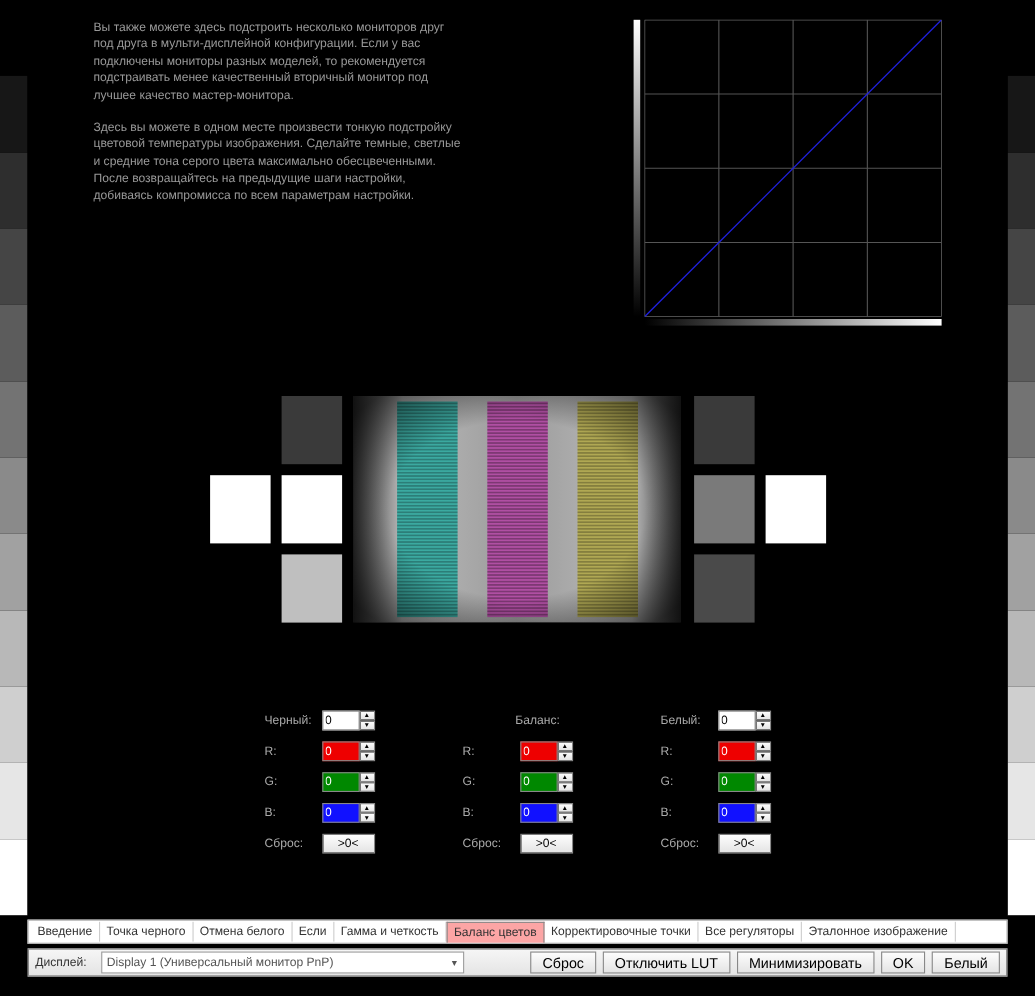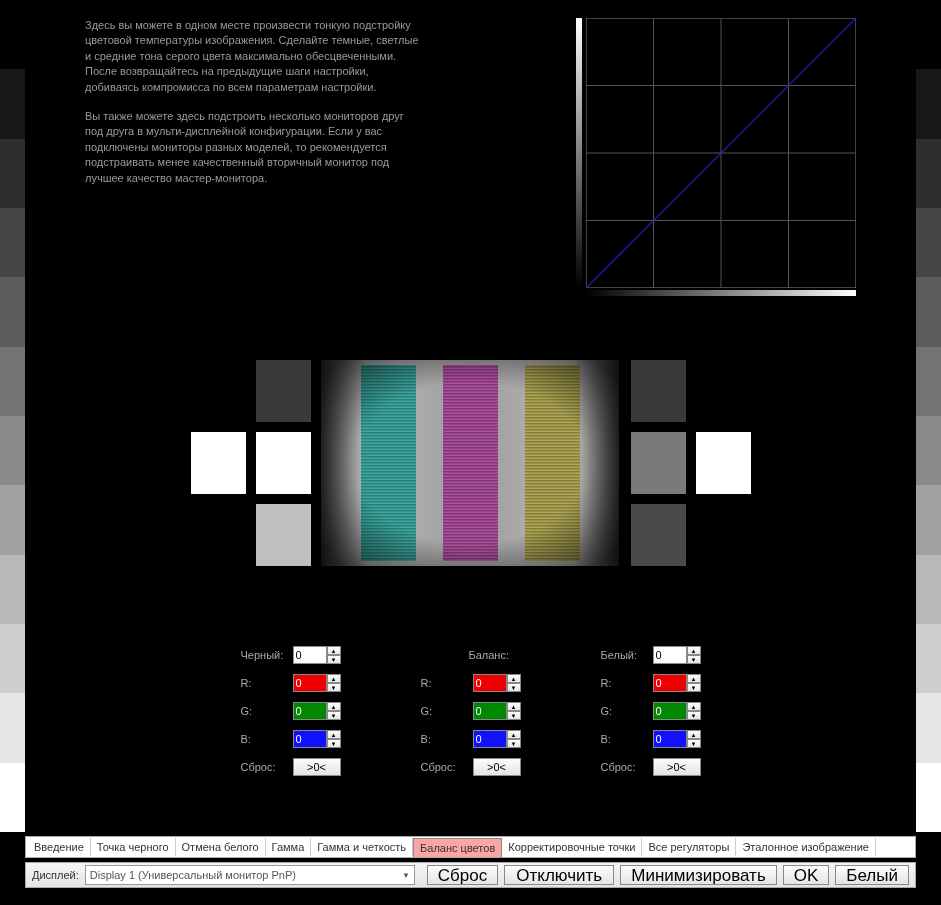--- a/index.html
+++ b/index.html
@@ -82,21 +82,21 @@
 .bottom-bar .display-label { width: 54px; }
 .bottom-bar .display-select {
   flex: 0 0 330px; height: 20px; border: 1px solid #999; background: #fff;
   display: flex; align-items: center; padding: 0 4px; justify-content: space-between;
   color: #555;
 }
 .bottom-bar .display-select .chev { font-size: 8px; }
 .bottom-bar .spacer { flex: 1; }
 .bottom-bar button {
   height: 20px; padding: 0 10px; background: linear-gradient(#fdfdfd,#e4e4e4);
-  border: 1px solid #888; font-size: 17px; cursor: pointer;
+  border: 1px solid #888; font-size: 13px; cursor: pointer;
 }
 </style>
 </head>
 <body>
 
 <div class="side-strip left">
     <div style="background: rgb(0, 0, 0);"></div>
     <div style="background: rgb(23, 23, 23);"></div>
     <div style="background: rgb(46, 46, 46);"></div>
     <div style="background: rgb(69, 69, 69);"></div>
@@ -119,22 +119,22 @@
     <div style="background: rgb(138, 138, 138);"></div>
     <div style="background: rgb(161, 161, 161);"></div>
     <div style="background: rgb(184, 184, 184);"></div>
     <div style="background: rgb(207, 207, 207);"></div>
     <div style="background: rgb(230, 230, 230);"></div>
     <div style="background: rgb(255, 255, 255);"></div>
   </div>
 
 <div class="main-area">
   <div class="description">
+    <p>Вы также можете здесь подстроить несколько мониторов друг под друга в мульти-дисплейной конфигурации. Если у вас подключены мониторы разных моделей, то рекомендуется подстраивать менее качественный вторичный монитор под лучшее качество мастер-монитора.</p>
     <p>Здесь вы можете в одном месте произвести тонкую подстройку цветовой температуры изображения. Сделайте темные, светлые и средние тона серого цвета максимально обесцвеченными. После возвращайтесь на предыдущие шаги настройки, добиваясь компромисса по всем параметрам настройки.</p>
-    <p>Вы также можете здесь подстроить несколько мониторов друг под друга в мульти-дисплейной конфигурации. Если у вас подключены мониторы разных моделей, то рекомендуется подстраивать менее качественный вторичный монитор под лучшее качество мастер-монитора.</p>
   </div>
 
   <div class="curve-graph">
     <svg viewBox="0 0 270 270">
       <rect x="0" y="0" width="270" height="270" fill="#000" stroke="#888" stroke-width="1"></rect>
       <line x1="67.5" y1="0" x2="67.5" y2="270" stroke="#555"></line>
       <line x1="135" y1="0" x2="135" y2="270" stroke="#555"></line>
       <line x1="202.5" y1="0" x2="202.5" y2="270" stroke="#555"></line>
       <line x1="0" y1="67.5" x2="270" y2="67.5" stroke="#555"></line>
       <line x1="0" y1="135" x2="270" y2="135" stroke="#555"></line>
@@ -322,21 +322,21 @@
           <button class="reset-btn">&gt;0&lt;</button>
         </div>
       </div>
     </div>
 </div>
 
 <div class="tabs">
     <div class="tab">Введение</div>
     <div class="tab">Точка черного</div>
     <div class="tab">Отмена белого</div>
-    <div class="tab">Гамма</div>
+    <div class="tab">Если</div>
     <div class="tab">Гамма и четкость</div>
     <div class="tab active">Баланс цветов</div>
     <div class="tab">Корректировочные точки</div>
     <div class="tab">Все регуляторы</div>
     <div class="tab">Эталонное изображение</div>
   </div>
 
 <div class="bottom-bar">
   <span class="display-label">Дисплей:</span>
   <div class="display-select">

